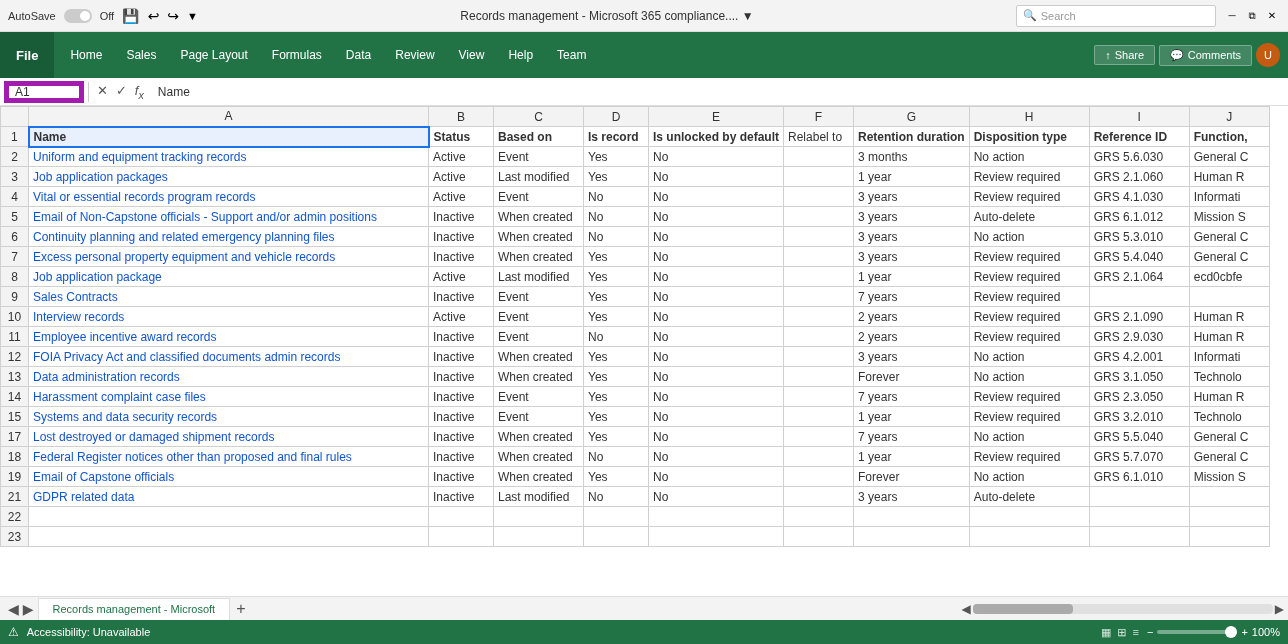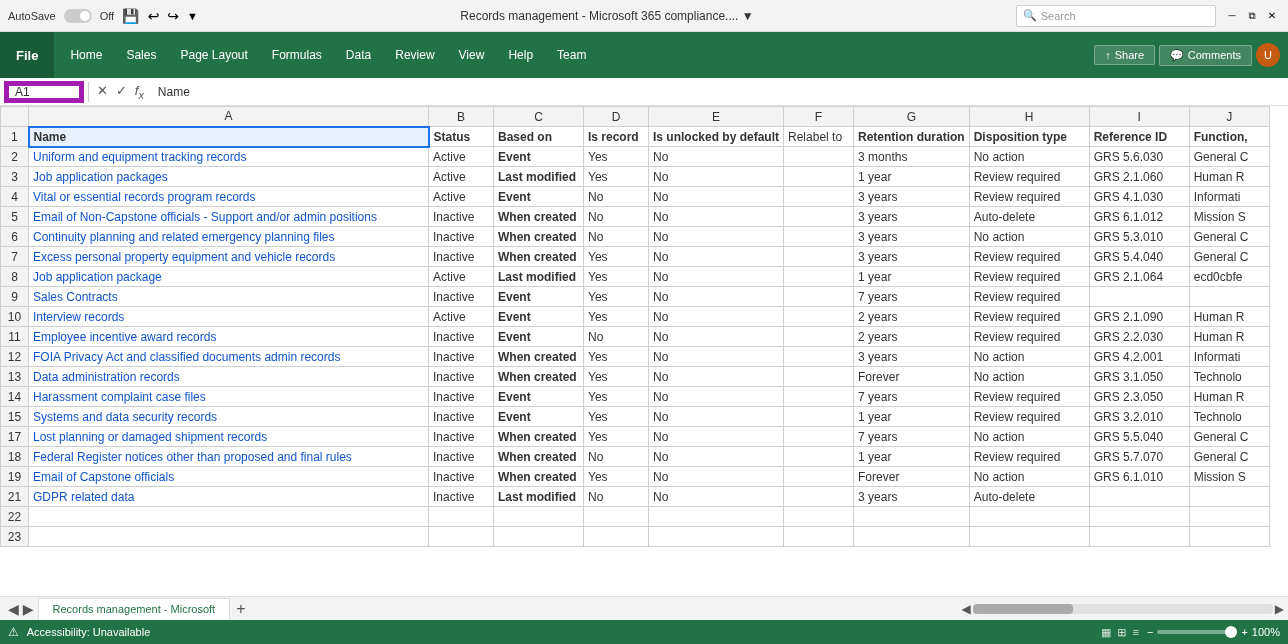--- a/index.html
+++ b/index.html
@@ -173,21 +173,21 @@
     td.cell.link-cell {
       color: #1155cc;
       cursor: pointer;
     }
     td.cell.selected {
       background: #e8f0fe;
       border: 2px solid #1a73e8;
     }
     td.cell.col-a { width: 400px; min-width: 400px; }
     td.cell.col-b { width: 65px; min-width: 65px; }
-    td.cell.col-c { width: 90px; min-width: 90px; font-weight: bold; }
+    td.cell.col-c { width: 90px; min-width: 90px; }
     td.cell.col-d { width: 65px; min-width: 65px; }
     td.cell.col-e { width: 130px; min-width: 130px; }
     td.cell.col-f { width: 70px; min-width: 70px; }
     td.cell.col-g { width: 110px; min-width: 110px; }
     td.cell.col-h { width: 120px; min-width: 120px; }
     td.cell.col-i { width: 100px; min-width: 100px; }
     td.cell.col-j { width: 80px; min-width: 80px; }
 
     
     .tab-bar {
@@ -476,21 +476,21 @@
             <tr>
               <td class="row-header">11</td>
               <td class="cell col-a link-cell" title="Employee incentive award records">Employee incentive award records</td>
               <td class="cell col-b" title="Inactive">Inactive</td>
               <td class="cell col-c" title="Event">Event</td>
               <td class="cell col-d" title="No">No</td>
               <td class="cell col-e" title="No">No</td>
               <td class="cell col-f" title=""></td>
               <td class="cell col-g" title="2 years">2 years</td>
               <td class="cell col-h" title="Review required">Review required</td>
-              <td class="cell col-i" title="GRS 2.2.030">GRS 2.2.030</td>
+              <td class="cell col-i" title="GRS 2.2.030">GRS 2.9.030</td>
               <td class="cell col-j" title="Human R">Human R</td>
             </tr>
             <tr>
               <td class="row-header">12</td>
               <td class="cell col-a link-cell" title="FOIA Privacy Act and classified documents admin records">FOIA Privacy Act and classified documents admin records</td>
               <td class="cell col-b" title="Inactive">Inactive</td>
               <td class="cell col-c" title="When created">When created</td>
               <td class="cell col-d" title="Yes">Yes</td>
               <td class="cell col-e" title="No">No</td>
               <td class="cell col-f" title=""></td>
@@ -533,21 +533,21 @@
               <td class="cell col-d" title="Yes">Yes</td>
               <td class="cell col-e" title="No">No</td>
               <td class="cell col-f" title=""></td>
               <td class="cell col-g" title="1 year">1 year</td>
               <td class="cell col-h" title="Review required">Review required</td>
               <td class="cell col-i" title="GRS 3.2.010">GRS 3.2.010</td>
               <td class="cell col-j" title="Technolo">Technolo</td>
             </tr>
             <tr>
               <td class="row-header">17</td>
-              <td class="cell col-a link-cell" title="Lost destroyed or damaged shipment records">Lost planning or damaged shipment records</td>
+              <td class="cell col-a link-cell" title="Lost destroyed or damaged shipment records">Lost destroyed or damaged shipment records</td>
               <td class="cell col-b" title="Inactive">Inactive</td>
               <td class="cell col-c" title="When created">When created</td>
               <td class="cell col-d" title="Yes">Yes</td>
               <td class="cell col-e" title="No">No</td>
               <td class="cell col-f" title=""></td>
               <td class="cell col-g" title="7 years">7 years</td>
               <td class="cell col-h" title="No action">No action</td>
               <td class="cell col-i" title="GRS 5.5.040">GRS 5.5.040</td>
               <td class="cell col-j" title="General C">General C</td>
             </tr>

